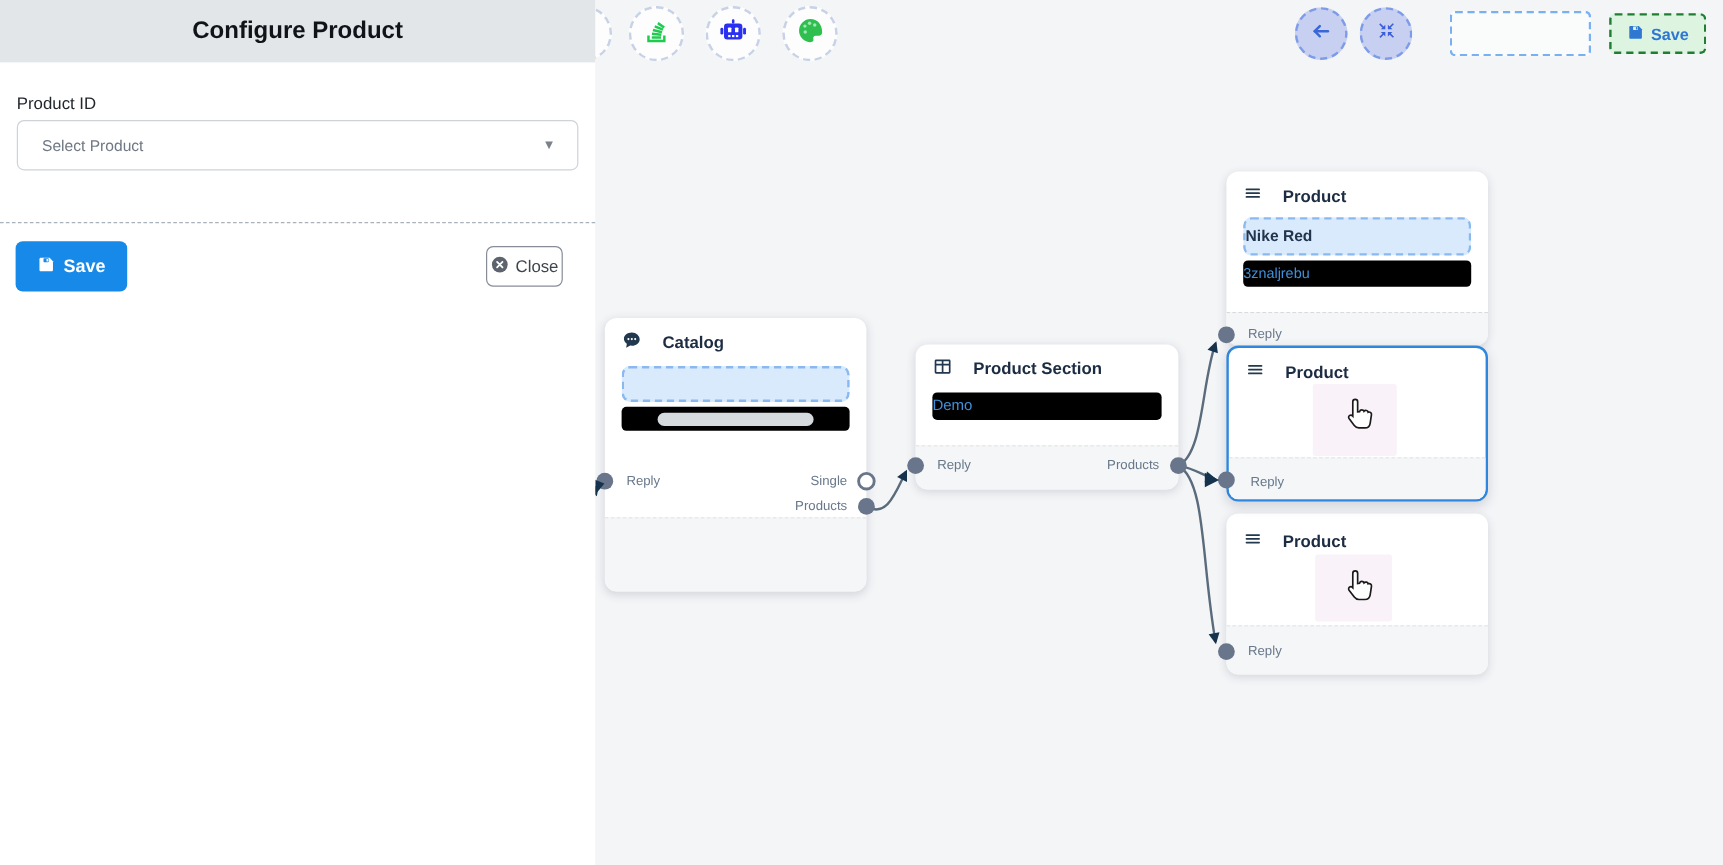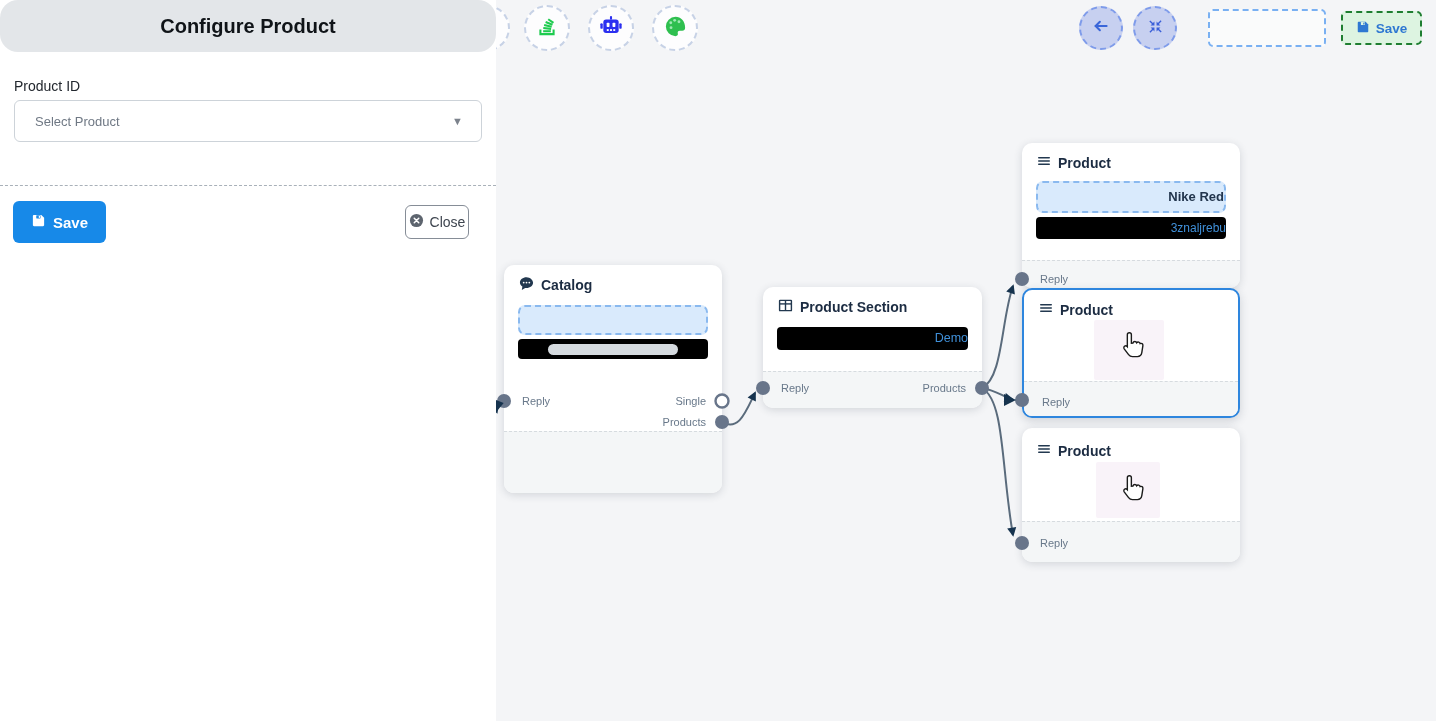--- a/index.html
+++ b/index.html
@@ -17,39 +17,39 @@
   .circle-btn.tinted { background:#c7d0f0; border-color:#7e9bea; width:44px; height:44px; top:6px; }
   .dashed-slot { position:absolute; left:712px; top:9px; width:118px; height:38px; border:2px dashed #79b0f2;
     border-radius:5px; background:rgba(255,255,255,.55); z-index:6; }
   .canvas-save { position:absolute; left:845px; top:11px; width:81px; height:34px; border:2px dashed #1f7e31;
     border-radius:5px; background:#ddf4e1; color:#2e78d2; font-size:13.5px; font-weight:700;
     display:flex; align-items:center; justify-content:center; gap:6px; z-index:6; cursor:pointer; }
 
   
   .node { position:absolute; background:#fff; border-radius:10px; box-shadow:0 2px 8px rgba(40,50,70,.16); z-index:1; }
   .node.selected { border:2px solid #2e86de; z-index:2; box-shadow:0 3px 10px rgba(40,50,70,.18); }
-  .node-header { position:absolute; top:11px; left:15px; display:flex; align-items:center; gap:7px;
+  .node-header { position:absolute; top:11px; left:15px; display:flex; align-items:center; gap:18px;
     font-size:14px; font-weight:700; color:#1c2c42; }
-  .pill { position:absolute; text-align:right; font-size:12.5px; }
+  .pill { position:absolute; text-align:left; font-size:12.5px; }
   .pill-dashed { background:#d9eafc; border:2px dashed #8ab9ef; border-radius:7px; color:#22354d; font-weight:600; }
   .pill-gray { background:#000000; border-radius:4px; color:#4090d9; }
   .smudge { display:block; width:130px; height:11px; margin:5px auto 0; background:#d5dadf; border-radius:6px; }
   .node-footer { position:absolute; left:0; right:0; bottom:0; background:#f4f6f7;
     border-top:1px dashed #d6dbdf; border-radius:0 0 10px 10px; }
   .node.selected .node-footer { border-radius:0 0 8px 8px; }
   .flabel { position:absolute; font-size:11px; color:#68788a; }
 
   
   .cursor-box { position:absolute; background:#f9f3f9; border-radius:2px; z-index:7; }
   .cursor-hand { position:absolute; z-index:8; }
 
   
   .panel { position:absolute; left:0; top:0; width:496px; height:721px; background:#fff; z-index:20; }
   .panel-header { position:absolute; left:0; top:0; width:496px; height:52px; background:#e3e6e9;
-    display:flex; align-items:center; justify-content:center;border-radius:18px; }
+    display:flex; align-items:center; justify-content:center; }
   .panel-title { font-size:20px; font-weight:700; color:#101418; }
   .field-label { position:absolute; left:14px; top:78px; font-size:14px; color:#22272e; }
   .select { position:absolute; left:14px; top:100px; width:468px; height:42px; background:#fff;
     border:1px solid #cdd3d9; border-radius:6px; display:flex; align-items:center; cursor:pointer; }
   .select-text { margin-left:20px; font-size:13px; color:#6f7884; flex:1; }
   .select-caret { margin-right:18px; color:#7c828c; font-size:11px; }
   .panel-divider { position:absolute; left:0; top:185px; width:496px; border-top:1px dashed #a9b1b9; }
   .btn-save { position:absolute; left:13px; top:201px; width:93px; height:42px; background:#1789e8; border:none;
     border-radius:6px; color:#fff; font-size:15px; font-weight:700; font-family:inherit;
     display:flex; align-items:center; justify-content:center; gap:7px; cursor:pointer; }

